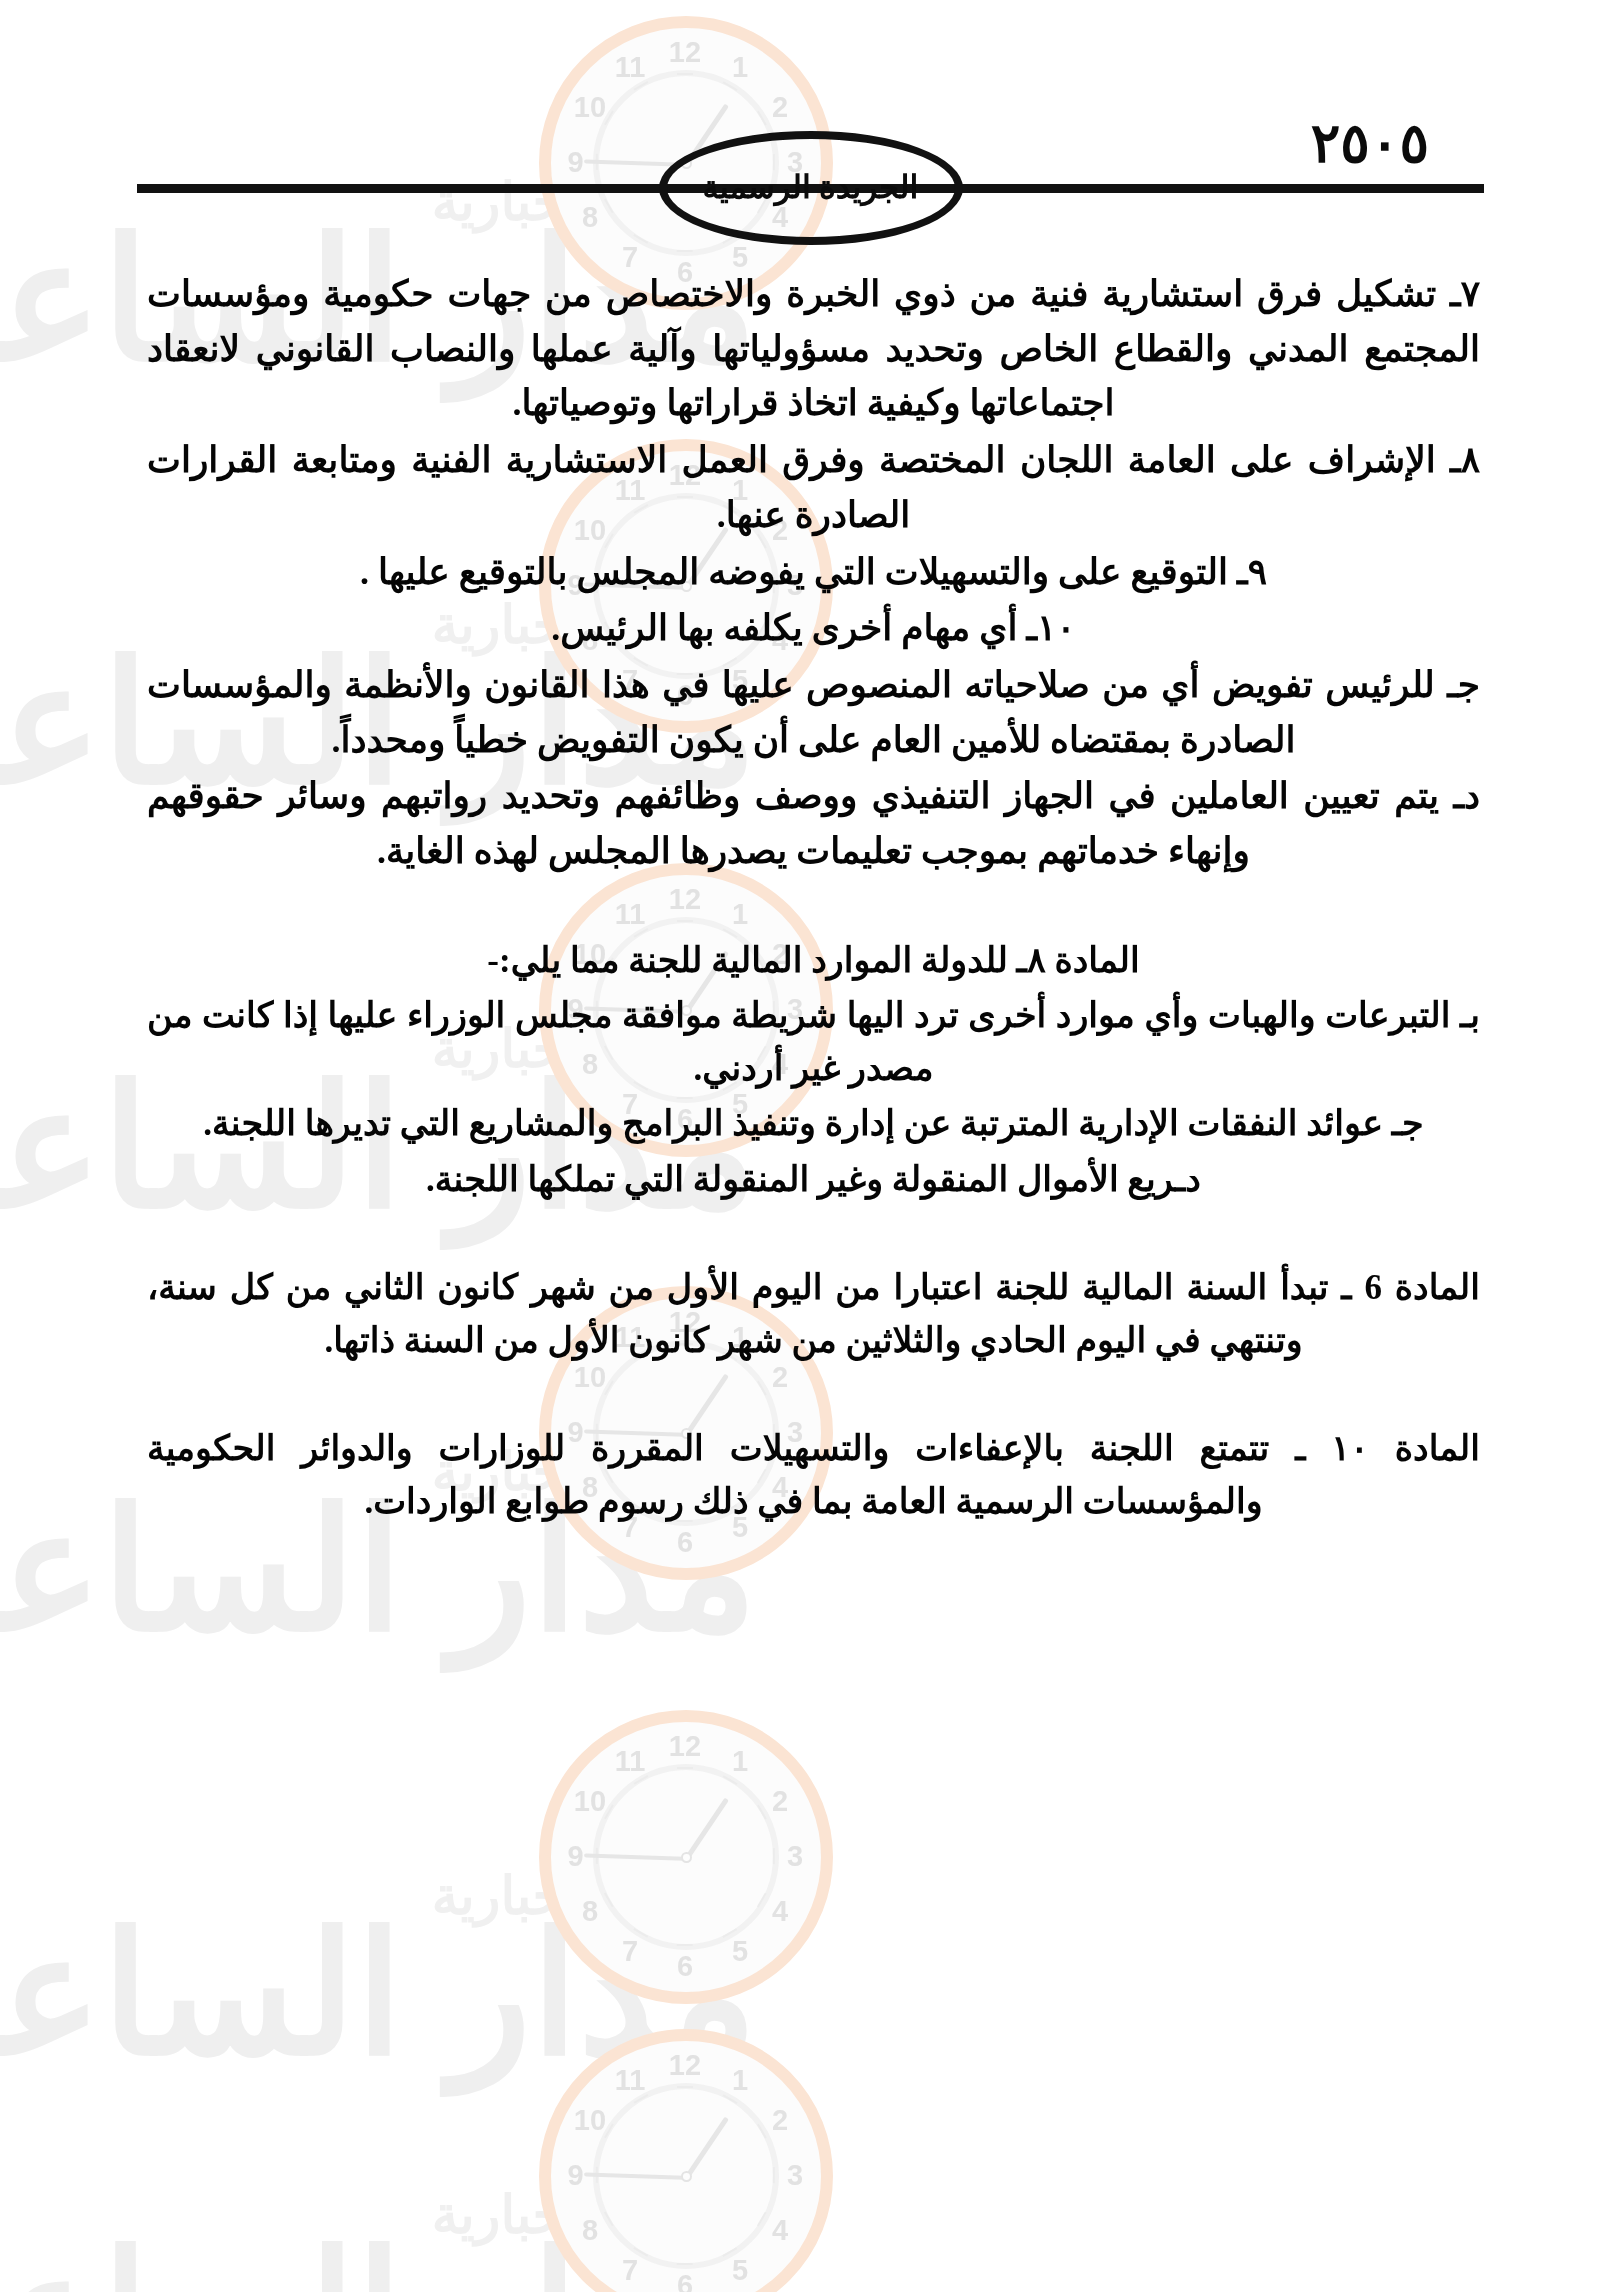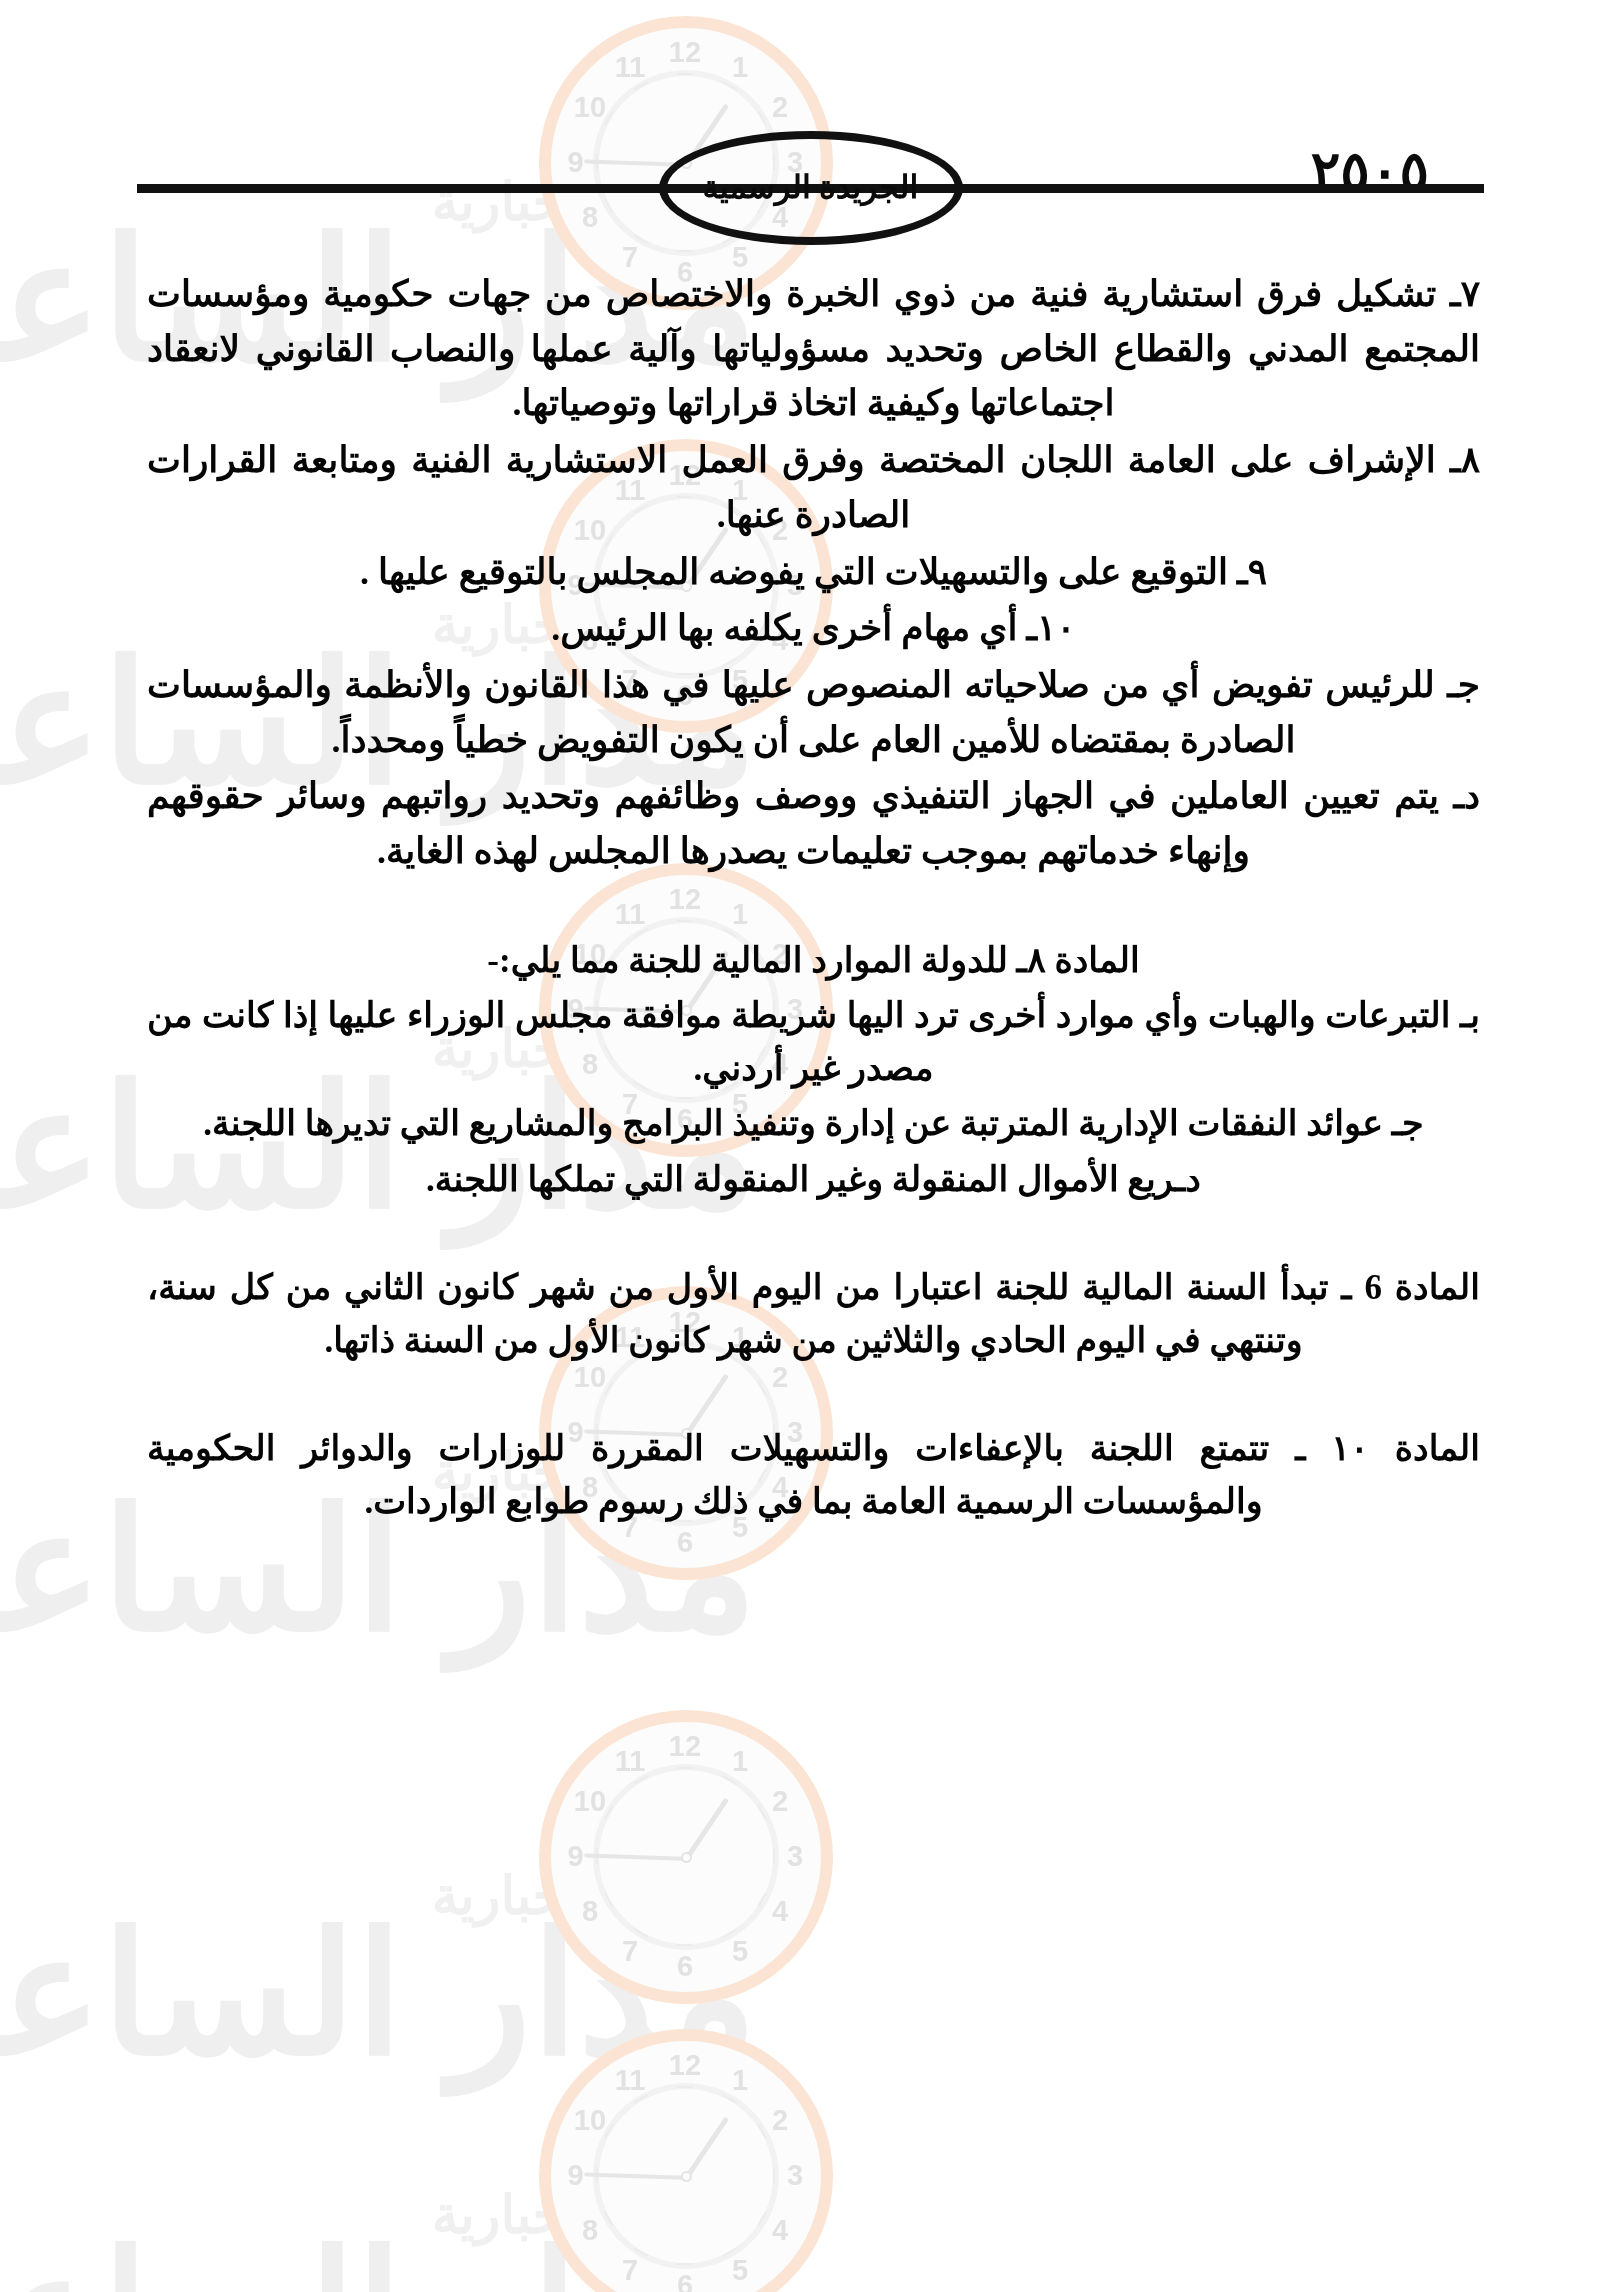--- a/index.html
+++ b/index.html
@@ -131,21 +131,20 @@
   .page-number {
     position: absolute;
     right: 192px;
     top: 57px;
     font-family: "Liberation Serif", serif;
     font-weight: bold;
     font-size: 55px;
     color: #0b0b0b;
     letter-spacing: 2px;
     line-height: 1;
-    margin-top: 28px;
   }
   .header-rule {
     position: absolute;
     left: 137px;
     right: 137px;
     top: 125px;
     height: 8.8px;
     background: #111111;
   }
   .header-oval {

